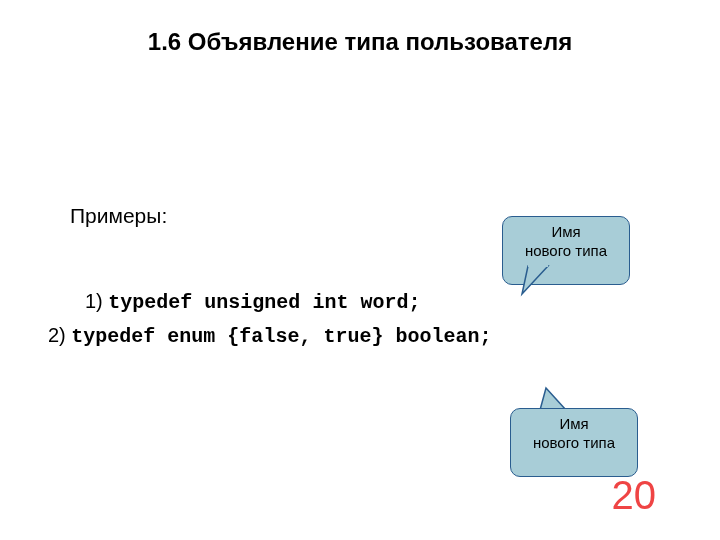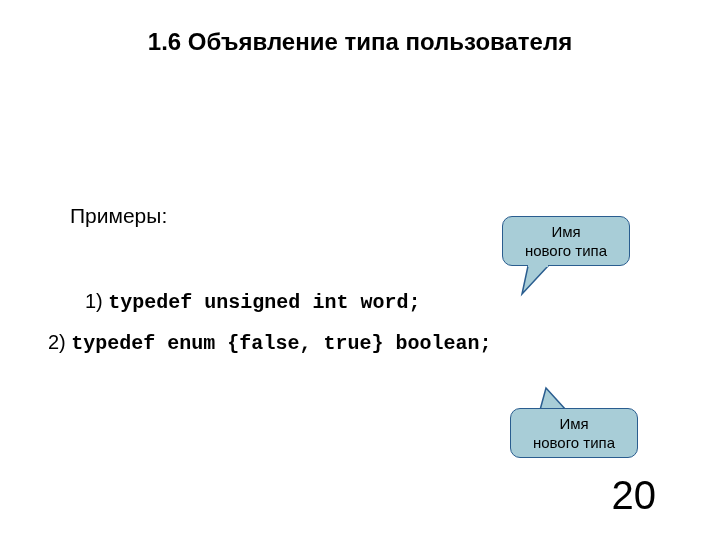--- a/index.html
+++ b/index.html
@@ -51,40 +51,40 @@
   }
   .ex1 .num {
     font-family: Arial, sans-serif;
   }
   .ex1 .code {
     font-family: "Courier New", monospace;
     font-weight: bold;
   }
   .ex2 {
     position: absolute;
-    top: 331px;
+    top: 324px;
     left: 48px;
     font-size: 20px;
   }
   .ex2 .num {
     font-family: Arial, sans-serif;
   }
   .ex2 .code {
     font-family: "Courier New", monospace;
     font-weight: bold;
   }
   .callout {
     position: absolute;
     box-sizing: border-box;
   }
   .callout .bubble {
     background: #a8cdd7;
     border: 1.5px solid #2a5d8f;
     border-radius: 10px;
-    padding: 6px 14px 4px 14px;
+    padding: 6px 14px 23px 14px;
     font-size: 15px;
     line-height: 1.25;
     text-align: center;
     color: #000;
     box-sizing: border-box;
     position: relative;
   }
   .callout svg.tail {
     position: absolute;
     overflow: visible;
@@ -112,21 +112,21 @@
   .callout2 svg.tail {
     left: 26px;
     top: -18px;
   }
   .page-number {
     position: absolute;
     right: 64px;
     bottom: 22px;
     font-size: 40px;
     font-family: Arial, sans-serif;
-    color: #000000;
+    color: #ef4444;
   }
 </style>
 </head>
 <body>
 
 <div class="slide">
 
   <div class="title">1.6 Объявление типа пользователя</div>
 
 

